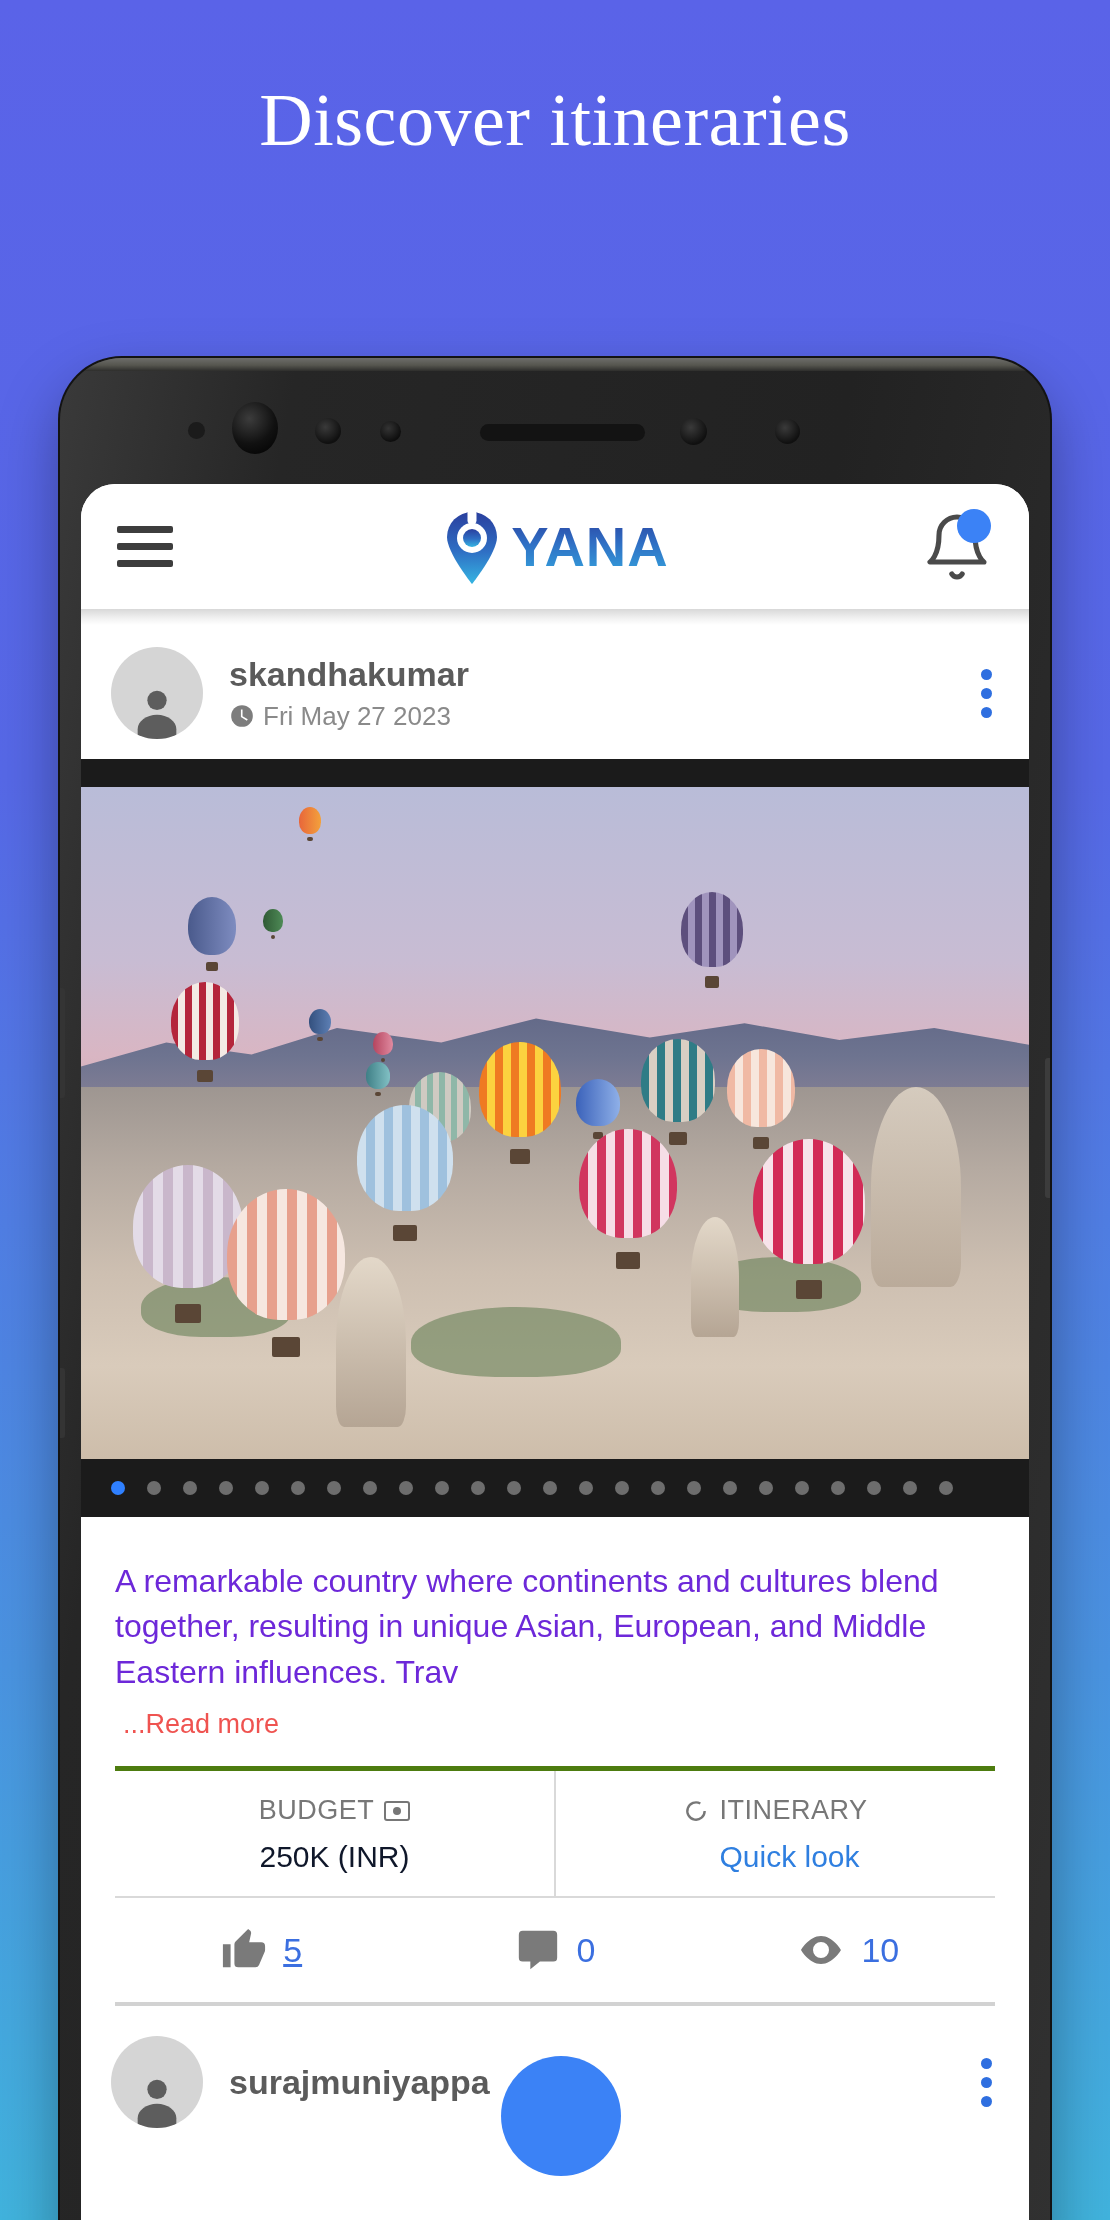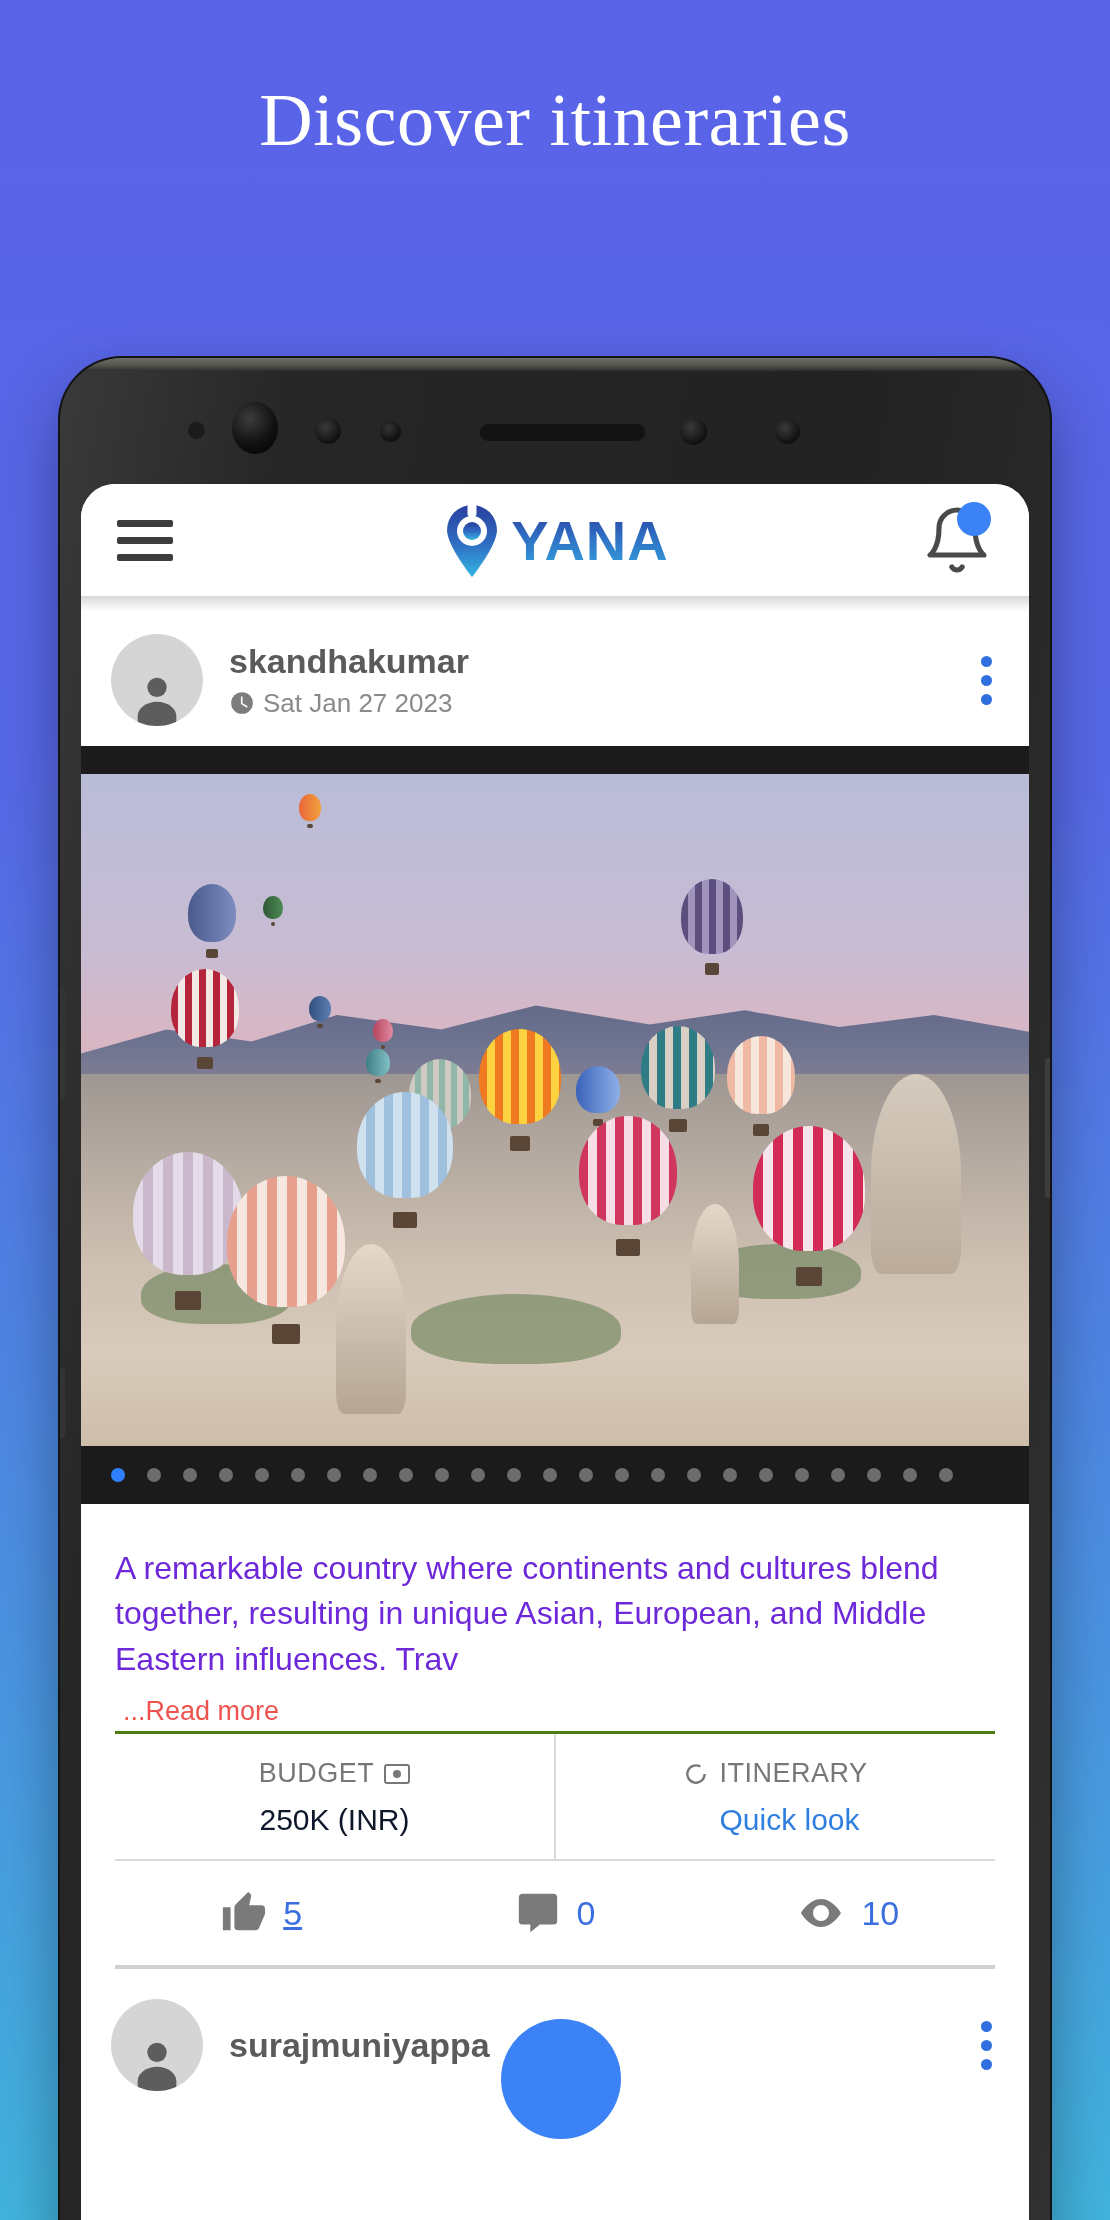--- a/index.html
+++ b/index.html
@@ -69,21 +69,21 @@
     position: absolute;
     left: 21px; top: 126px;
     width: 948px; height: 1774px;
     background: #ffffff;
     border-radius: 34px 34px 0 0;
     overflow: hidden;
   }
 
   
   #app-bar {
-    height: 112px; background: #ffffff;
+    height: 125px; background: #ffffff;
     display: flex; align-items: center; padding: 0 36px;
     position: relative;
   }
   #hamburger { width: 56px; display: flex; flex-direction: column; gap: 10px; cursor: pointer; }
   #hamburger span { display:block; height: 7px; background: #3d3d3d; border-radius: 2px; }
   #logo-wrap { position: absolute; left: 0; width: 100%; display: flex; justify-content: center;
                align-items: center; gap: 8px; pointer-events: none; }
   #logo-text { font-size: 56px; font-weight: 700; letter-spacing: 1px;
                background: linear-gradient(180deg,#2a3f9e 0%, #2f6fc4 45%, #35a7df 100%);
                -webkit-background-clip: text; background-clip: text; color: transparent; }
@@ -131,21 +131,21 @@
   #dots .dot { width: 14px; height: 14px; border-radius: 50%; background: #6d6d6d; flex: 0 0 auto; cursor:pointer;}
   #dots .dot.active { background: #2f80ff; }
 
   
   .post-body { padding: 26px 34px 6px 34px; }
   .post-title { font-size: 40px; font-weight: 700; color: #6a6a6a; }
   .post-desc { font-size: 32px; color: #6d28d9; line-height: 1.42; margin-top: 16px; }
   .read-more { font-size: 27px; color: #ef5350; margin-top: 14px; padding-left: 8px; cursor:pointer; }
 
   
-  .stats-row { display:flex; border-top: 3px solid #4d7c0f; margin-top: 4px; }
+  .stats-row { display:flex; border-top: 5px solid #4d7c0f; margin-top: 26px; }
   .stat { flex:1; text-align:center; padding: 24px 0 22px 0; }
   .stat + .stat { border-left: 2px solid #d9d9d9; }
   .stat-label { font-size: 27px; color: #777; letter-spacing: .5px;
                 display:flex; align-items:center; justify-content:center; gap: 10px; }
   .stat-value { font-size: 30px; color: #0f172a; margin-top: 14px; }
   .stat-value.link { color: #2f7fe0; cursor:pointer;padding-left:28px; }
 
   
   .engage-row { display:flex; border-top: 2px solid #d9d9d9; border-bottom: 4px solid #d2d2d2; }
   .engage { flex:1; display:flex; align-items:center; justify-content:center; gap: 16px; padding: 28px 0; cursor:pointer;}
@@ -227,21 +227,21 @@
             <path d="M12 14c-4.4 0-8 2.7-8 6v4h16v-4c0-3.3-3.6-6-8-6z"></path>
           </svg>
         </div>
         <div class="post-meta">
           <div class="post-user">skandhakumar</div>
           <div class="post-date">
             <svg width="26" height="26" viewBox="0 0 24 24" fill="#7d7d7d">
               <circle cx="12" cy="12" r="10"></circle>
               <path d="M12.5 6h-1.5v7l5.5 3.3.8-1.3-4.8-2.8z" fill="#ffffff"></path>
             </svg>
-            <span>Sat Jan 27 2023</span>
+            <span>Fri May 27 2023</span>
           </div>
         </div>
         <div class="kebab">
             <i></i>
             <i></i>
             <i></i>
           </div>
       </div>
 
       <div id="media-frame">

